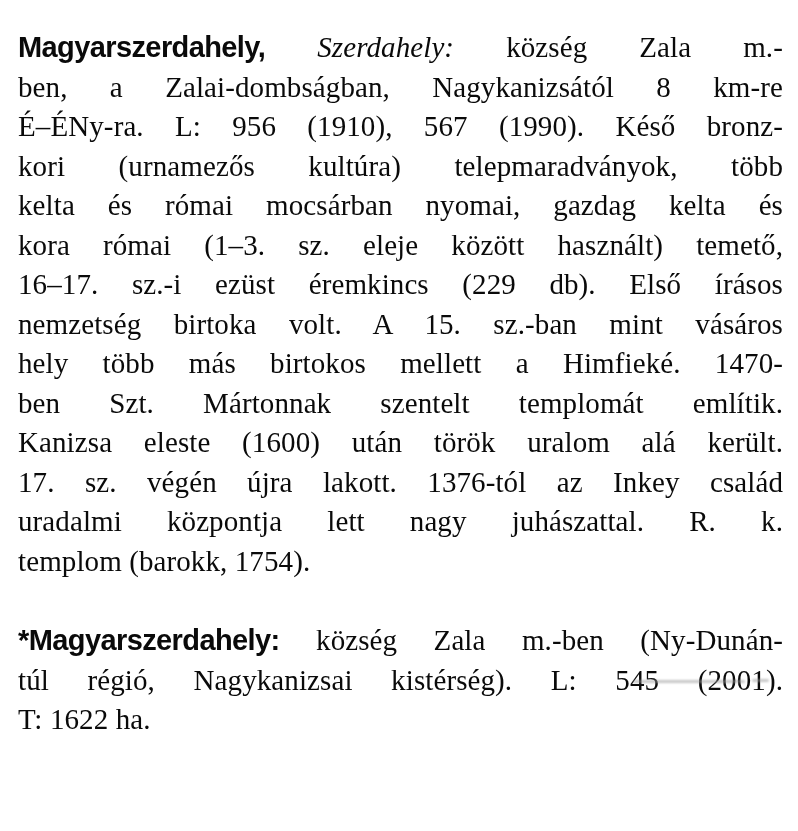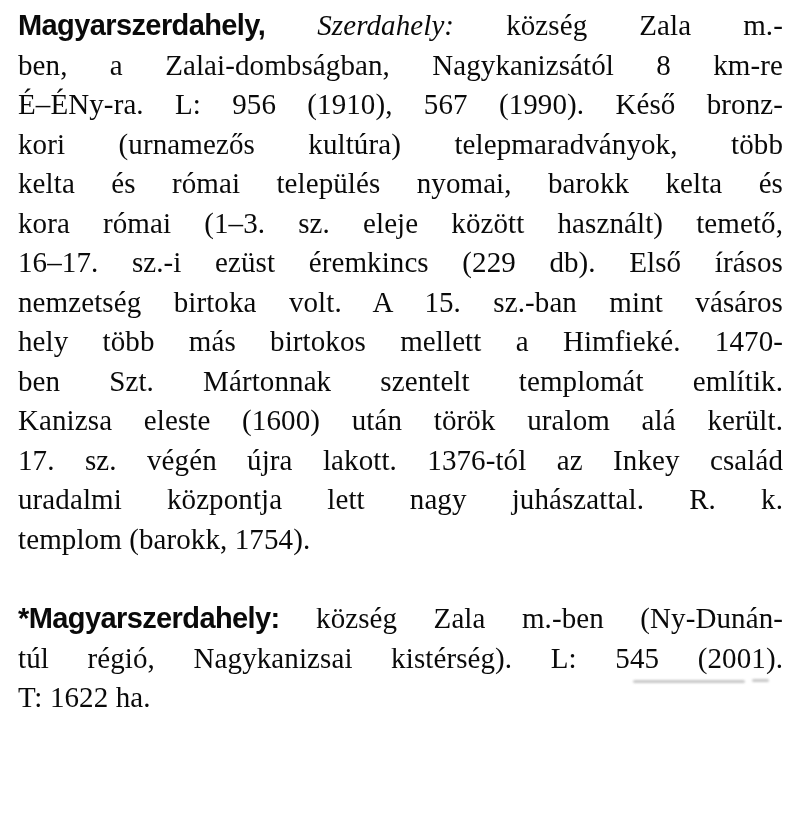--- a/index.html
+++ b/index.html
@@ -13,21 +13,21 @@
     height: 831px;
     box-sizing: border-box;
     background: #ffffff;
     color: #0a0a0a;
     font-family: "Liberation Serif", serif;
     font-size: 29px;
     padding: 6px 15px 0 18px;
     overflow: hidden;
     -webkit-font-smoothing: antialiased;
   }
-  .entry { display: block; }
+  .entry { display: block; margin-top: 22px; }
   .entry-2 { margin-top: 40px; }
   .line {
     display: block;
     height: 39.5px;
     line-height: 39.5px;
     text-align: justify;
     text-align-last: justify;
     white-space: normal;
     letter-spacing: 0.1px;
   }
@@ -56,21 +56,21 @@
 </head>
 <body>
 
 <div class="page">
 
   <section class="entry entry-1">
     <div class="line"><span class="headword">Magyarszerdahely,</span> <span class="variant">Szerdahely:</span> <span>község Zala m.-</span></div>
     <div class="line">ben, a Zalai-dombságban, Nagykanizsától 8 km-re</div>
     <div class="line">É–ÉNy-ra. L: 956 (1910), 567 (1990). Késő bronz-</div>
     <div class="line">kori (urnamezős kultúra) telepmaradványok, több</div>
-    <div class="line">kelta és római település nyomai, barokk kelta és</div>
+    <div class="line">kelta és római mocsárban nyomai, gazdag kelta és</div>
     <div class="line">kora római (1–3. sz. eleje között használt) temető,</div>
     <div class="line">16–17. sz.-i ezüst éremkincs (229 db). Első írásos</div>
     <div class="line">nemzetség birtoka volt. A 15. sz.-ban mint vásáros</div>
     <div class="line">hely több más birtokos mellett a Himfieké. 1470-</div>
     <div class="line">ben Szt. Mártonnak szentelt templomát említik.</div>
     <div class="line">Kanizsa eleste (1600) után török uralom alá került.</div>
     <div class="line">17. sz. végén újra lakott. 1376-tól az Inkey család</div>
     <div class="line">uradalmi központja lett nagy juhászattal. R. k.</div>
     <div class="line last">templom (barokk, 1754).</div>
   </section>

